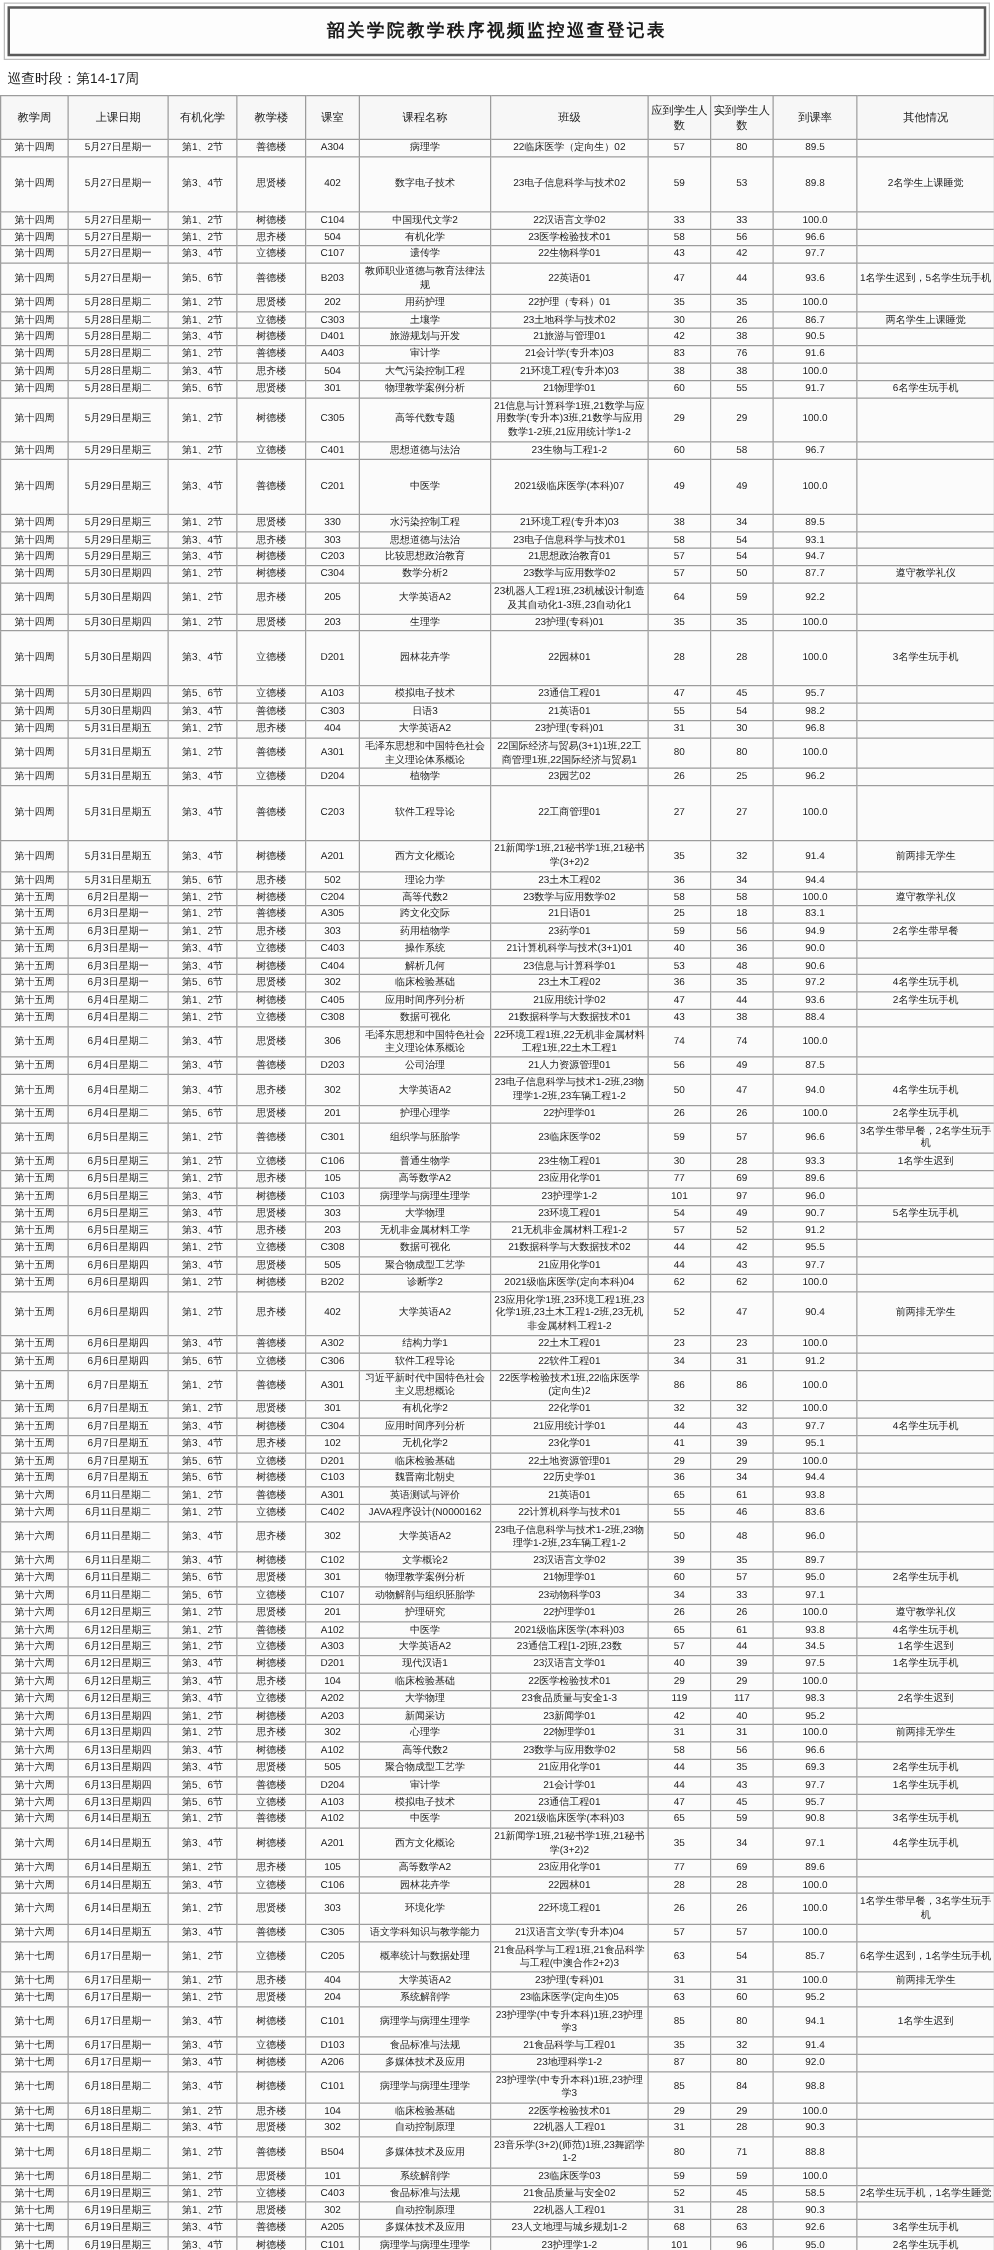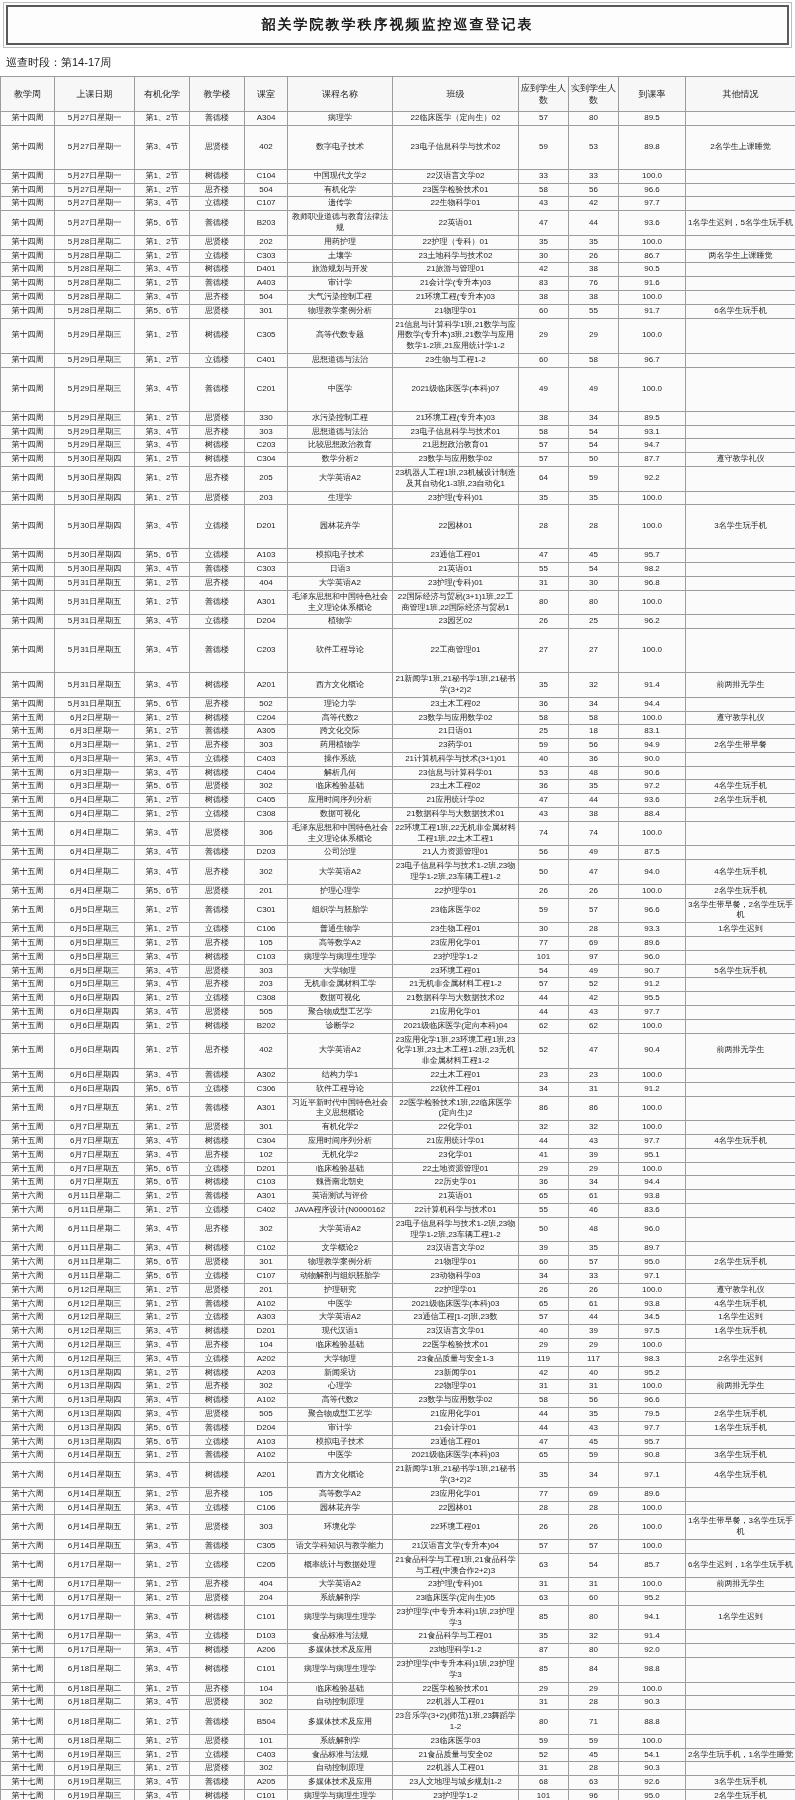--- a/index.html
+++ b/index.html
@@ -1117,21 +1117,21 @@
         <tr>
           <td>第十六周</td>
           <td>6月13日星期四</td>
           <td>第3、4节</td>
           <td>思贤楼</td>
           <td>505</td>
           <td class="c-course">聚合物成型工艺学</td>
           <td class="c-course">21应用化学01</td>
           <td>44</td>
           <td>35</td>
-          <td>79.5</td>
+          <td>69.3</td>
           <td class="c-note">2名学生玩手机</td>
         </tr>
 
         <tr>
           <td>第十六周</td>
           <td>6月13日星期四</td>
           <td>第5、6节</td>
           <td>善德楼</td>
           <td>D204</td>
           <td class="c-course">审计学</td>
@@ -1397,21 +1397,21 @@
         <tr>
           <td>第十七周</td>
           <td>6月19日星期三</td>
           <td>第1、2节</td>
           <td>立德楼</td>
           <td>C403</td>
           <td class="c-course">食品标准与法规</td>
           <td class="c-course">21食品质量与安全02</td>
           <td>52</td>
           <td>45</td>
-          <td>54.1</td>
+          <td>58.5</td>
           <td class="c-note">2名学生玩手机，1名学生睡觉</td>
         </tr>
 
         <tr>
           <td>第十七周</td>
           <td>6月19日星期三</td>
           <td>第1、2节</td>
           <td>思贤楼</td>
           <td>302</td>
           <td class="c-course">自动控制原理</td>

